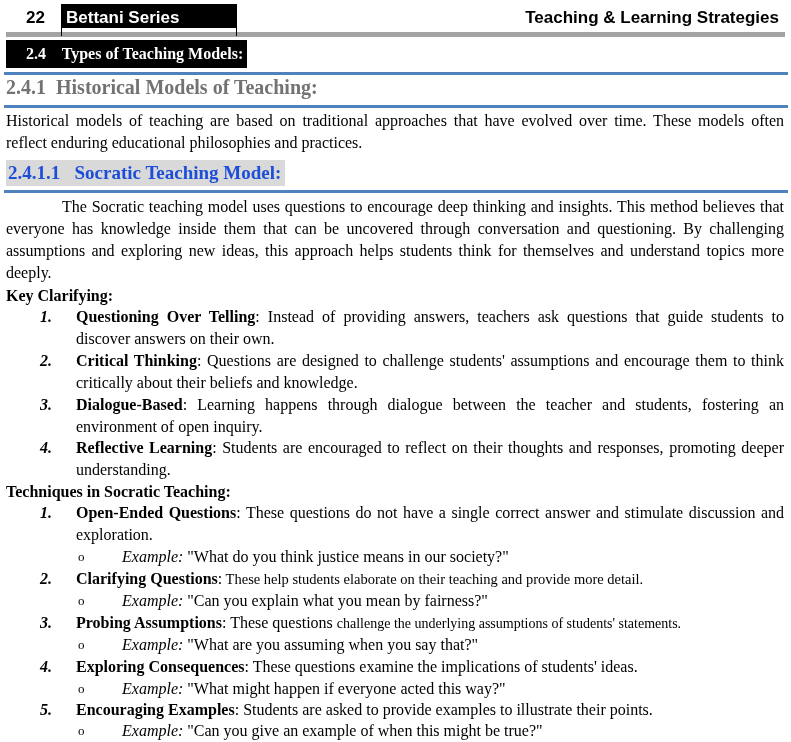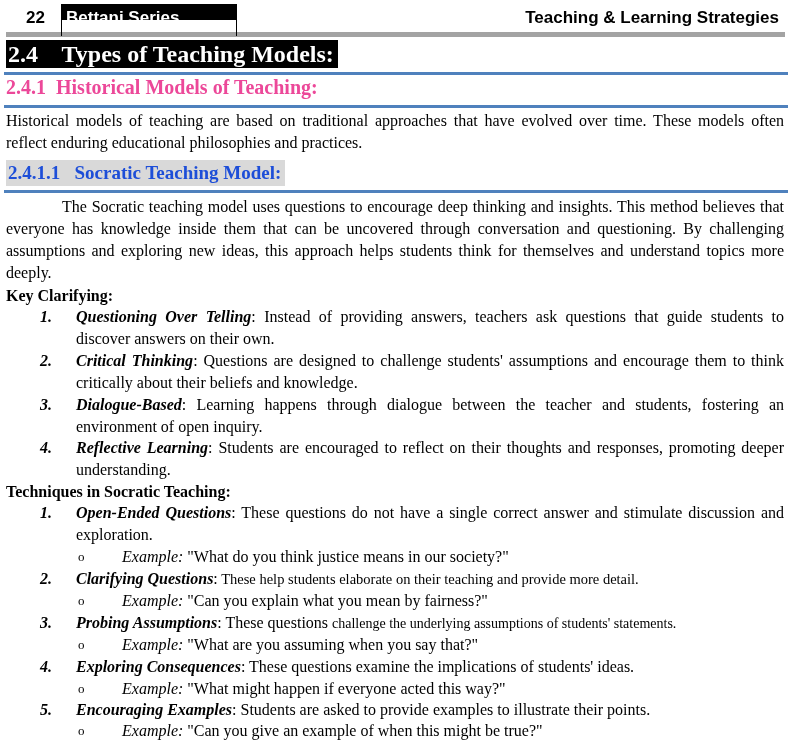--- a/index.html
+++ b/index.html
@@ -1,37 +1,37 @@
 <!DOCTYPE html>
 <html><head>
   <meta charset="utf-8">
   <style>
     html, body { margin: 0; padding: 0; background: #ffffff; }
     body { width: 791px; height: 742px; overflow: hidden; position: relative; font-family: "Liberation Serif", serif; color: #000; }
 
     .page-header { position: absolute; left: 6px; top: 4px; width: 779px; height: 28px; border-bottom: 5px solid #a3a3a3; }
     .page-num { position: absolute; left: 20px; top: 4px; font-family: "Liberation Sans", sans-serif; font-weight: bold; font-size: 17px; }
-    .series-box { position: absolute; left: 55px; top: 0; width: 175px; height: 16px; background: #000; color: #fff; font-family: "Liberation Sans", sans-serif; font-weight: bold; font-size: 17px; line-height: 28px; padding-left: 5px; box-sizing: border-box; }
+    .series-box { position: absolute; left: 55px; top: 0; width: 175px; height: 24px; background: #000; color: #fff; font-family: "Liberation Sans", sans-serif; font-weight: bold; font-size: 17px; line-height: 28px; padding-left: 5px; box-sizing: border-box; }
     .series-divider-left { position: absolute; left: 55px; top: 0; width: 1px; height: 32px; background: #000; }
     .series-divider-right { position: absolute; left: 230px; top: 0; width: 1px; height: 32px; background: #000; }
     .book-title { position: absolute; right: 6px; top: 4px; font-family: "Liberation Sans", sans-serif; font-weight: bold; font-size: 17px; text-align: center; }
 
-    .h-24 { position: absolute; left: 6px; top: 40px; background: #000; color: #fff; font-weight: bold; font-size: 24px; line-height: 28px; padding: 0 4px 0 2px; white-space: pre; }
+    .h-24 { position: absolute; left: 6px; top: 40px; background: #000; color: #fff; font-weight: bold; font-size: 16px; line-height: 28px; padding: 0 4px 0 20px; white-space: pre; }
     .rule { position: absolute; left: 4px; width: 784px; height: 3px; background: #4f81bd; }
-    .h-241 { position: absolute; left: 6px; top: 76px; font-weight: bold; font-size: 20px; color: #ec4899; white-space: pre; }
+    .h-241 { position: absolute; left: 6px; top: 76px; font-weight: bold; font-size: 20px; color: #737373; white-space: pre; }
 
     .para { position: absolute; left: 6px; width: 778px; font-size: 16px; line-height: 22px; text-align: justify; }
     .h-2411 { position: absolute; left: 6px; top: 160px; background: #d9d9d9; color: #1d4ed8; font-weight: bold; font-size: 19px; line-height: 26px; padding: 0 4px 0 2px; white-space: pre; }
 
     .subhead { position: absolute; left: 6px; font-weight: bold; font-size: 16px; line-height: 22px; }
 
     .li { position: absolute; left: 40px; width: 744px; font-size: 16px; line-height: 22px; }
     .li .num { position: absolute; left: 0; top: 0; font-weight: bold; font-style: italic; }
     .li .body { margin-left: 36px; text-align: justify; }
-    .li .term { font-weight: bold; font-style: italic; }
+    .li .term { font-weight: bold; }
     .sub { position: absolute; left: 78px; width: 706px; font-size: 16px; line-height: 22px; }
     .sub .bullet { position: absolute; left: 0; top: 0; font-size: 13px; }
     .sub .body { margin-left: 24px; }
     .sub .lab { font-style: italic; margin-left: 20px; }
     .small { font-size: 14.5px; }
     .tiny { font-size: 14px; }
   </style>
 </head>
 <body>
 

